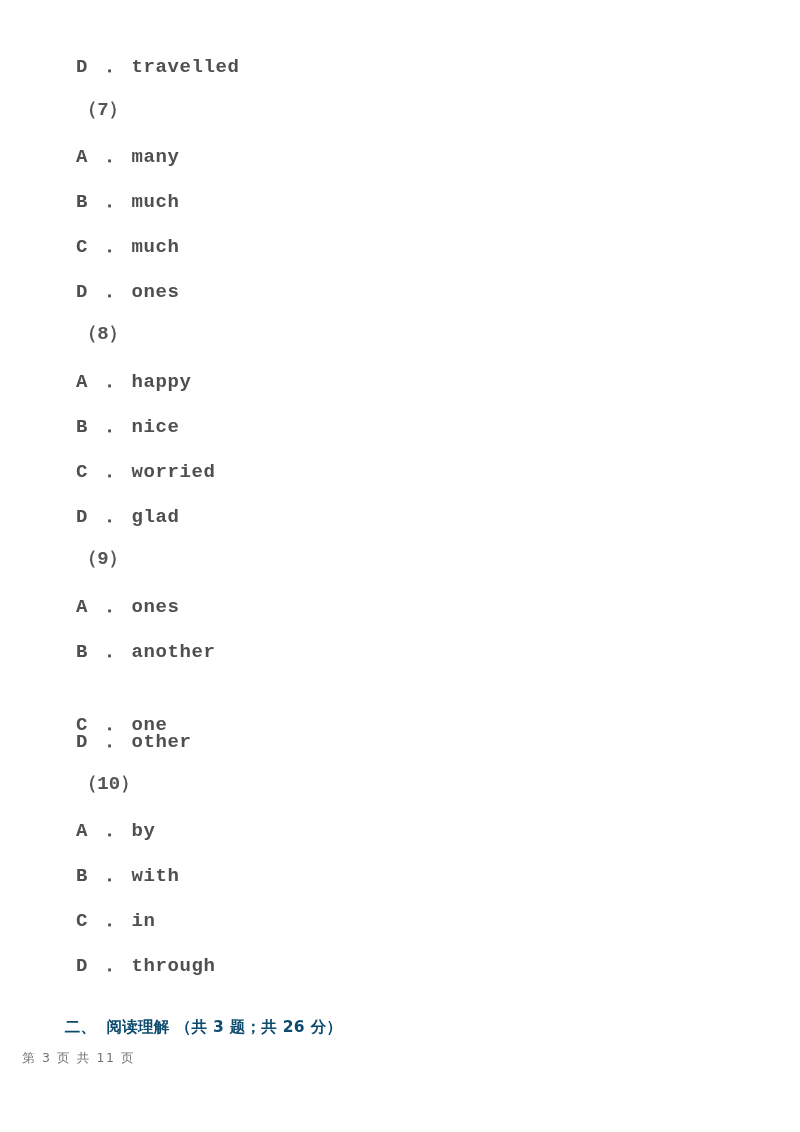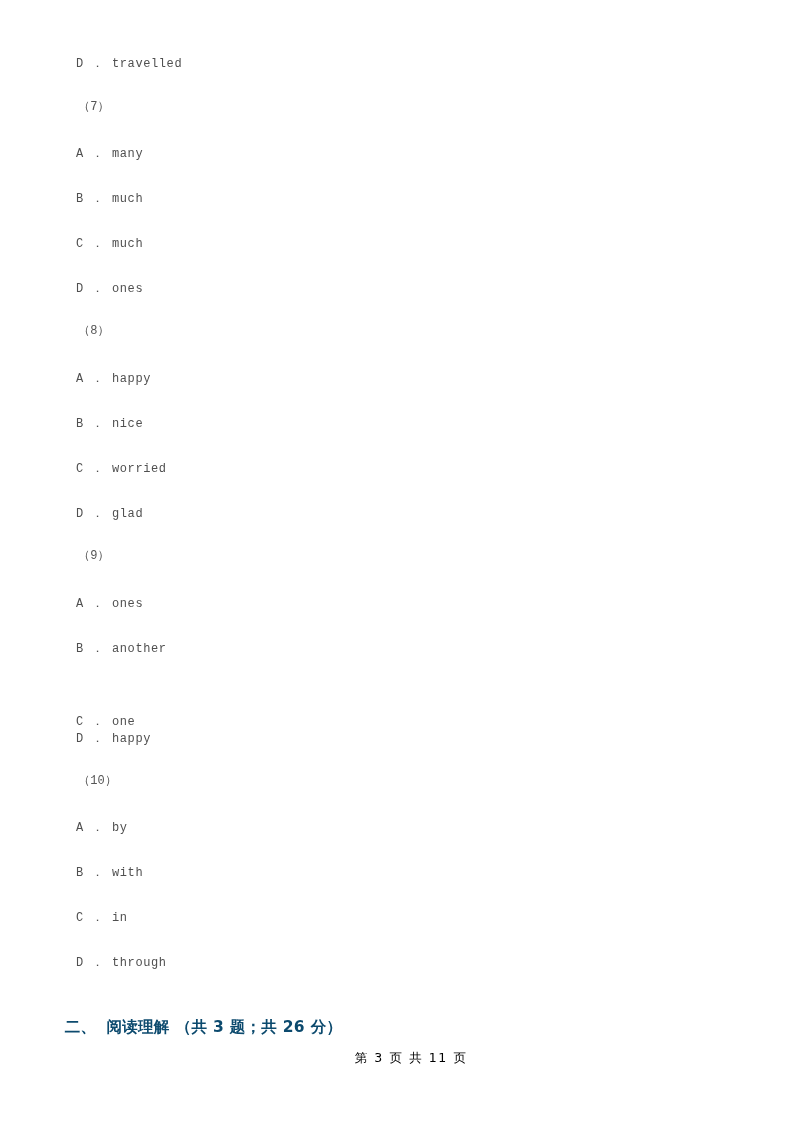--- a/index.html
+++ b/index.html
@@ -22,23 +22,24 @@
     inset: 0;
     background: #ffffff;
   }
 
   
   .line {
     position: absolute;
     white-space: pre;
     color: #4b4b4b;
     font-family: "Liberation Mono", "DejaVu Sans Mono", monospace;
-    font-size: 12px;
+    font-size: 19px;
     letter-spacing: 0.6px;
     line-height: 1;
+    font-weight: bold;
   }
 
   
   .opt {
     left: 76px;
     color: #4f4f4f;
   }
 
   
   .qnum {
@@ -63,22 +64,22 @@
   .section-heading .sh-index { margin-right: 2px; }
   .section-heading .sh-title { margin-left: 8px; }
   .section-heading .sh-meta  { margin-left: 6px; font-weight: 700; }
 
   
   .footer {
     position: absolute;
     left: 0;
     right: 0;
     top: 1035px;
-    text-align: center;
-    color: #000000;
+    text-align: left;
+    color: #737373;
     font-family: "DejaVu Sans", "Liberation Sans", sans-serif;
     font-size: 12.5px;
     letter-spacing: 1.6px;
     white-space: pre;
   }
 </style>
 </head>
 <body>
 
 <div id="page">
@@ -92,21 +93,21 @@
       <div class="line opt" style="top: 283px;">D ． ones</div>
       <div class="line qnum" style="top: 325px;">（8）</div>
       <div class="line opt" style="top: 373px; text-align: center;">A ． happy</div>
       <div class="line opt" style="top: 418px;">B ． nice</div>
       <div class="line opt" style="top: 463px;">C ． worried</div>
       <div class="line opt" style="top: 508px;">D ． glad</div>
       <div class="line qnum" style="top: 550px;">（9）</div>
       <div class="line opt" style="top: 598px;">A ． ones</div>
       <div class="line opt" style="top: 643px;">B ． another</div>
       <div class="line opt" style="top: 716px;">C ． one</div>
-      <div class="line opt" style="top: 733px;">D ． happy</div>
+      <div class="line opt" style="top: 733px;">D ． other</div>
       <div class="line qnum" style="top: 775px;">（10）</div>
       <div class="line opt" style="top: 822px;">A ． by</div>
       <div class="line opt" style="top: 867px;">B ． with</div>
       <div class="line opt" style="top: 912px;">C ． in</div>
       <div class="line opt" style="top: 957px;">D ． through</div>
     </div>
 
   <div class="section-heading">
     <span class="sh-index">二、</span><span class="sh-title">阅读理解</span><span class="sh-meta">（共 3 题；共 26 分）</span>
   </div>

